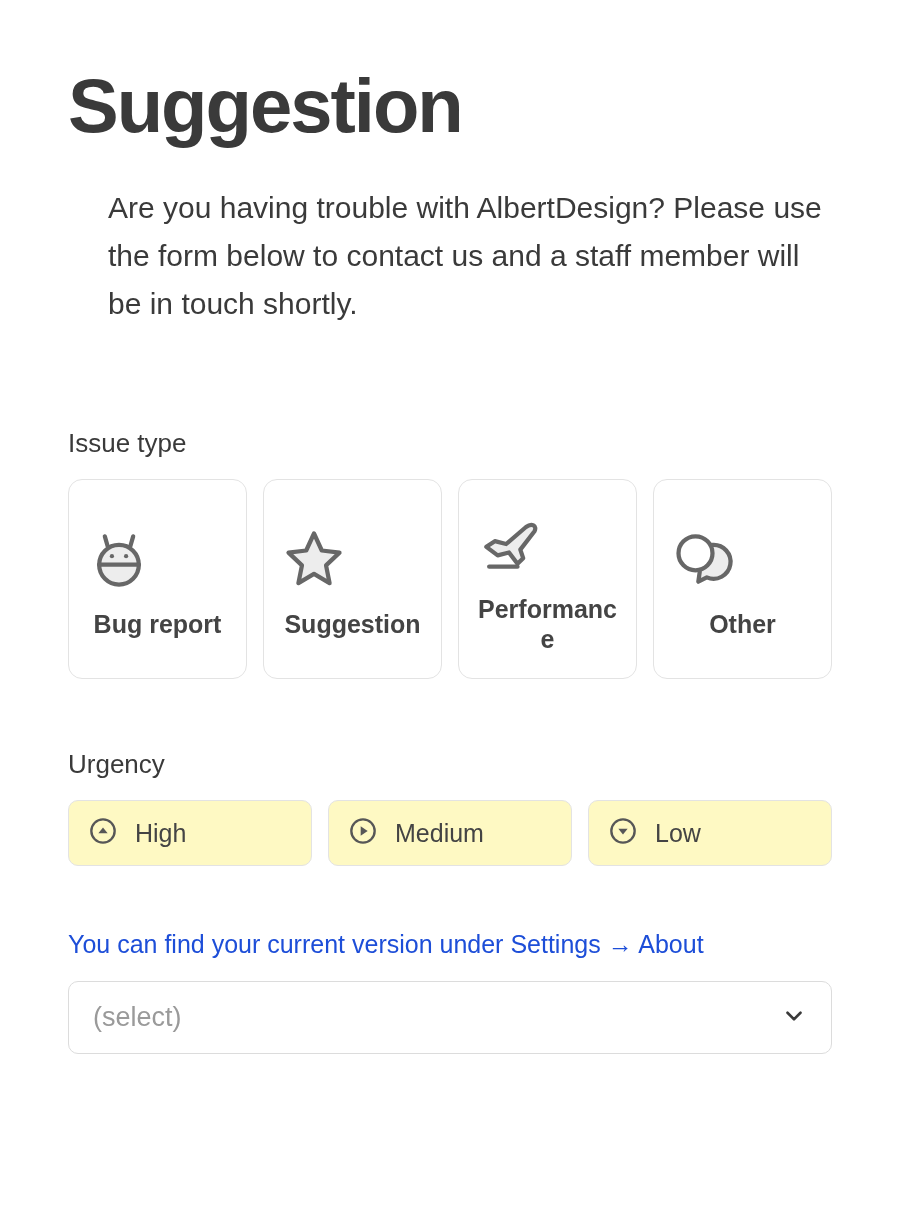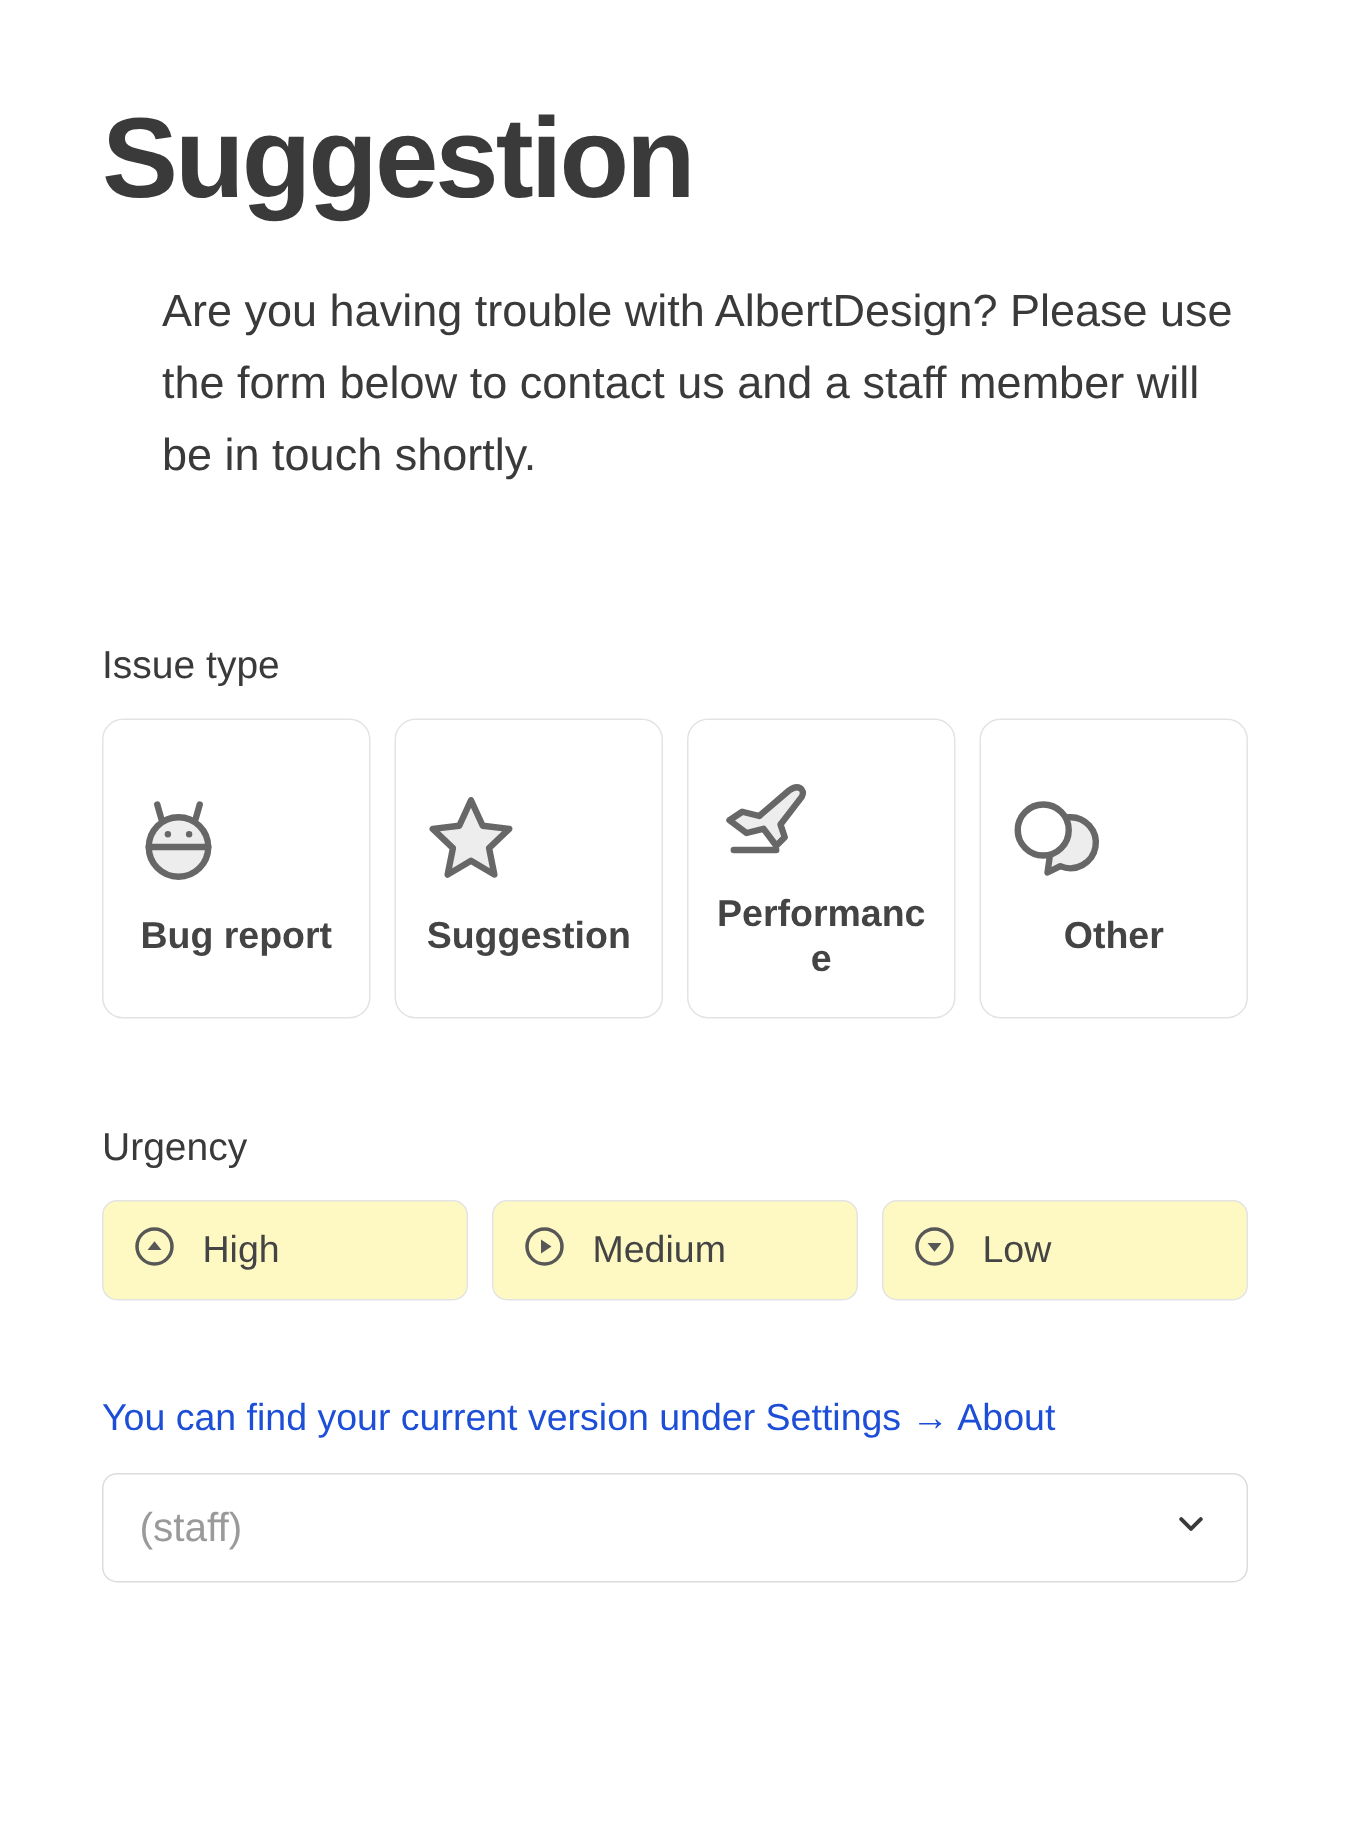--- a/index.html
+++ b/index.html
@@ -217,20 +217,20 @@
       </span>
       <span class="urgency-label">Low</span>
     </div>
 
   </div>
 </div>
 
 <div class="section">
   <p class="hint">You can find your current version under Settings → About</p>
   <div class="select-box">
-    <span class="select-placeholder">(staff)</span>
+    <span class="select-placeholder">(select)</span>
     <span>
       <svg viewBox="0 0 24 24" fill="none" stroke="#3a3a3a" stroke-width="2.4" stroke-linecap="round" stroke-linejoin="round">
         <polyline points="6 9 12 15 18 9"></polyline>
       </svg>
     </span>
   </div>
 </div>
 
 </body></html>

